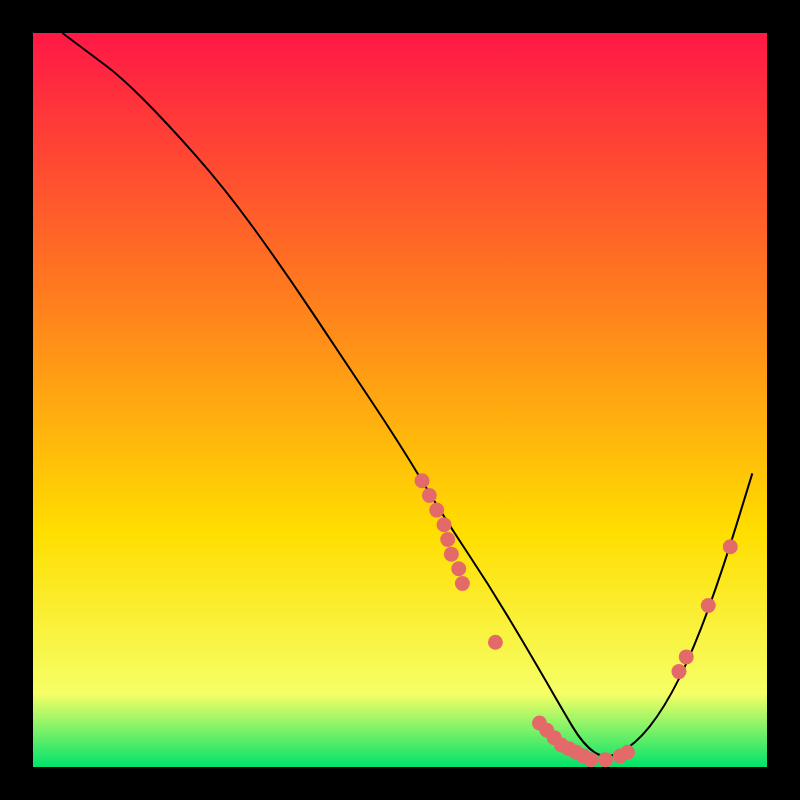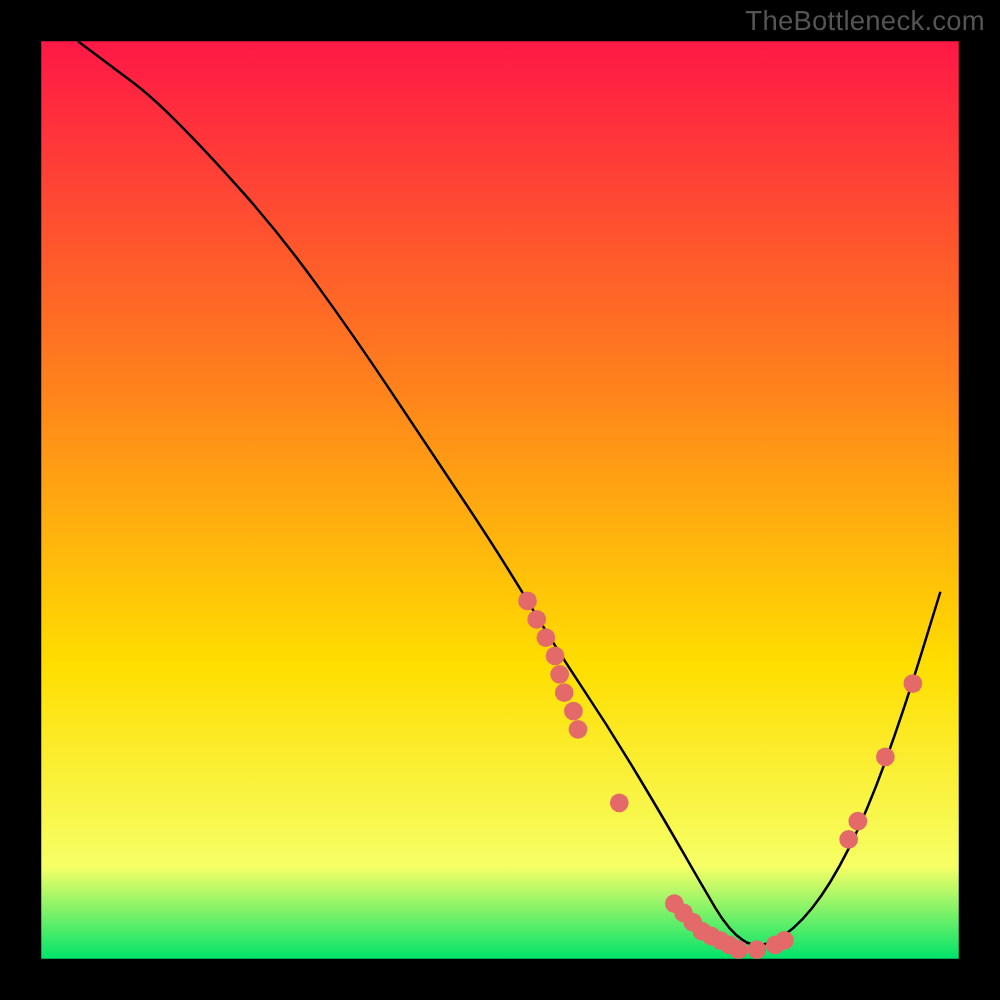--- a/index.html
+++ b/index.html
@@ -27,21 +27,20 @@
     z-index: 5;
   }
   svg {
     display: block;
   }
 </style>
 </head>
 <body>
 
 <div class="frame">
-  <div class="watermark">TheBottleneck.com</div>
 
   <svg id="chart-svg" width="800" height="800" viewBox="0 0 800 800">
     <defs>
       <linearGradient id="bg-grad" x1="0" y1="0" x2="0" y2="1">
         <stop id="g-top" offset="0%" stop-color="#ff1846"></stop>
         <stop id="g-upper" offset="35%" stop-color="#ff7a1f"></stop>
         <stop id="g-mid" offset="68%" stop-color="#ffde00"></stop>
         <stop id="g-low" offset="90%" stop-color="#f6ff66"></stop>
         <stop id="g-bottom" offset="100%" stop-color="#00e36a"></stop>
       </linearGradient>

